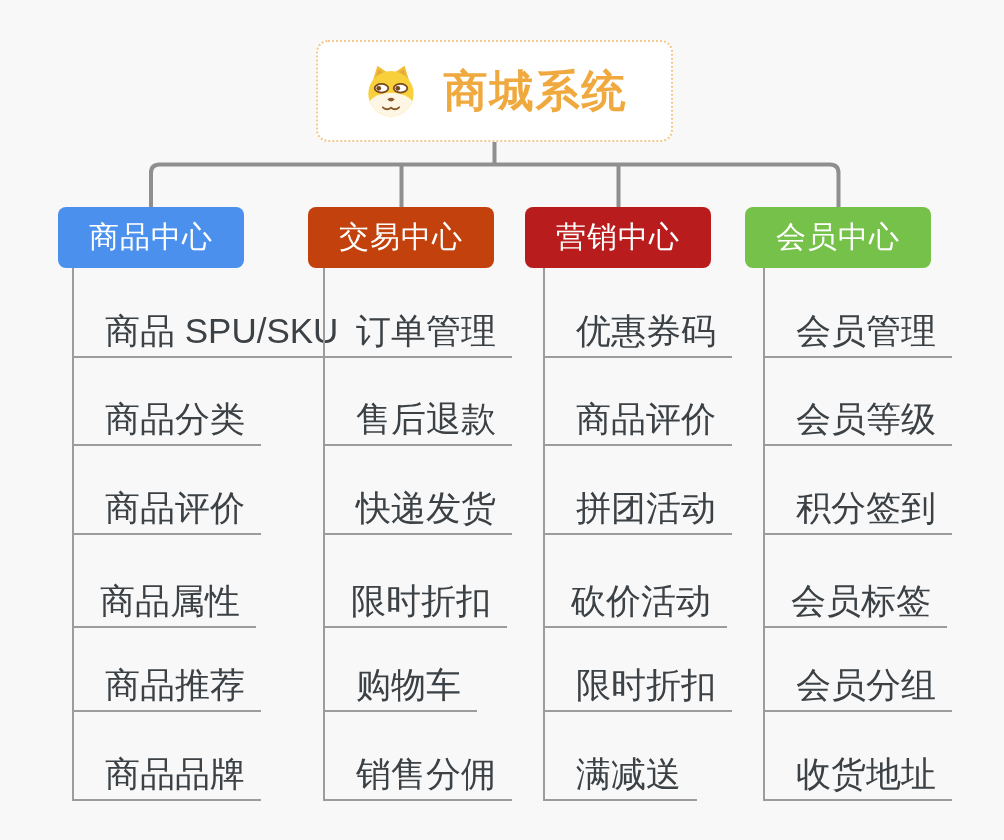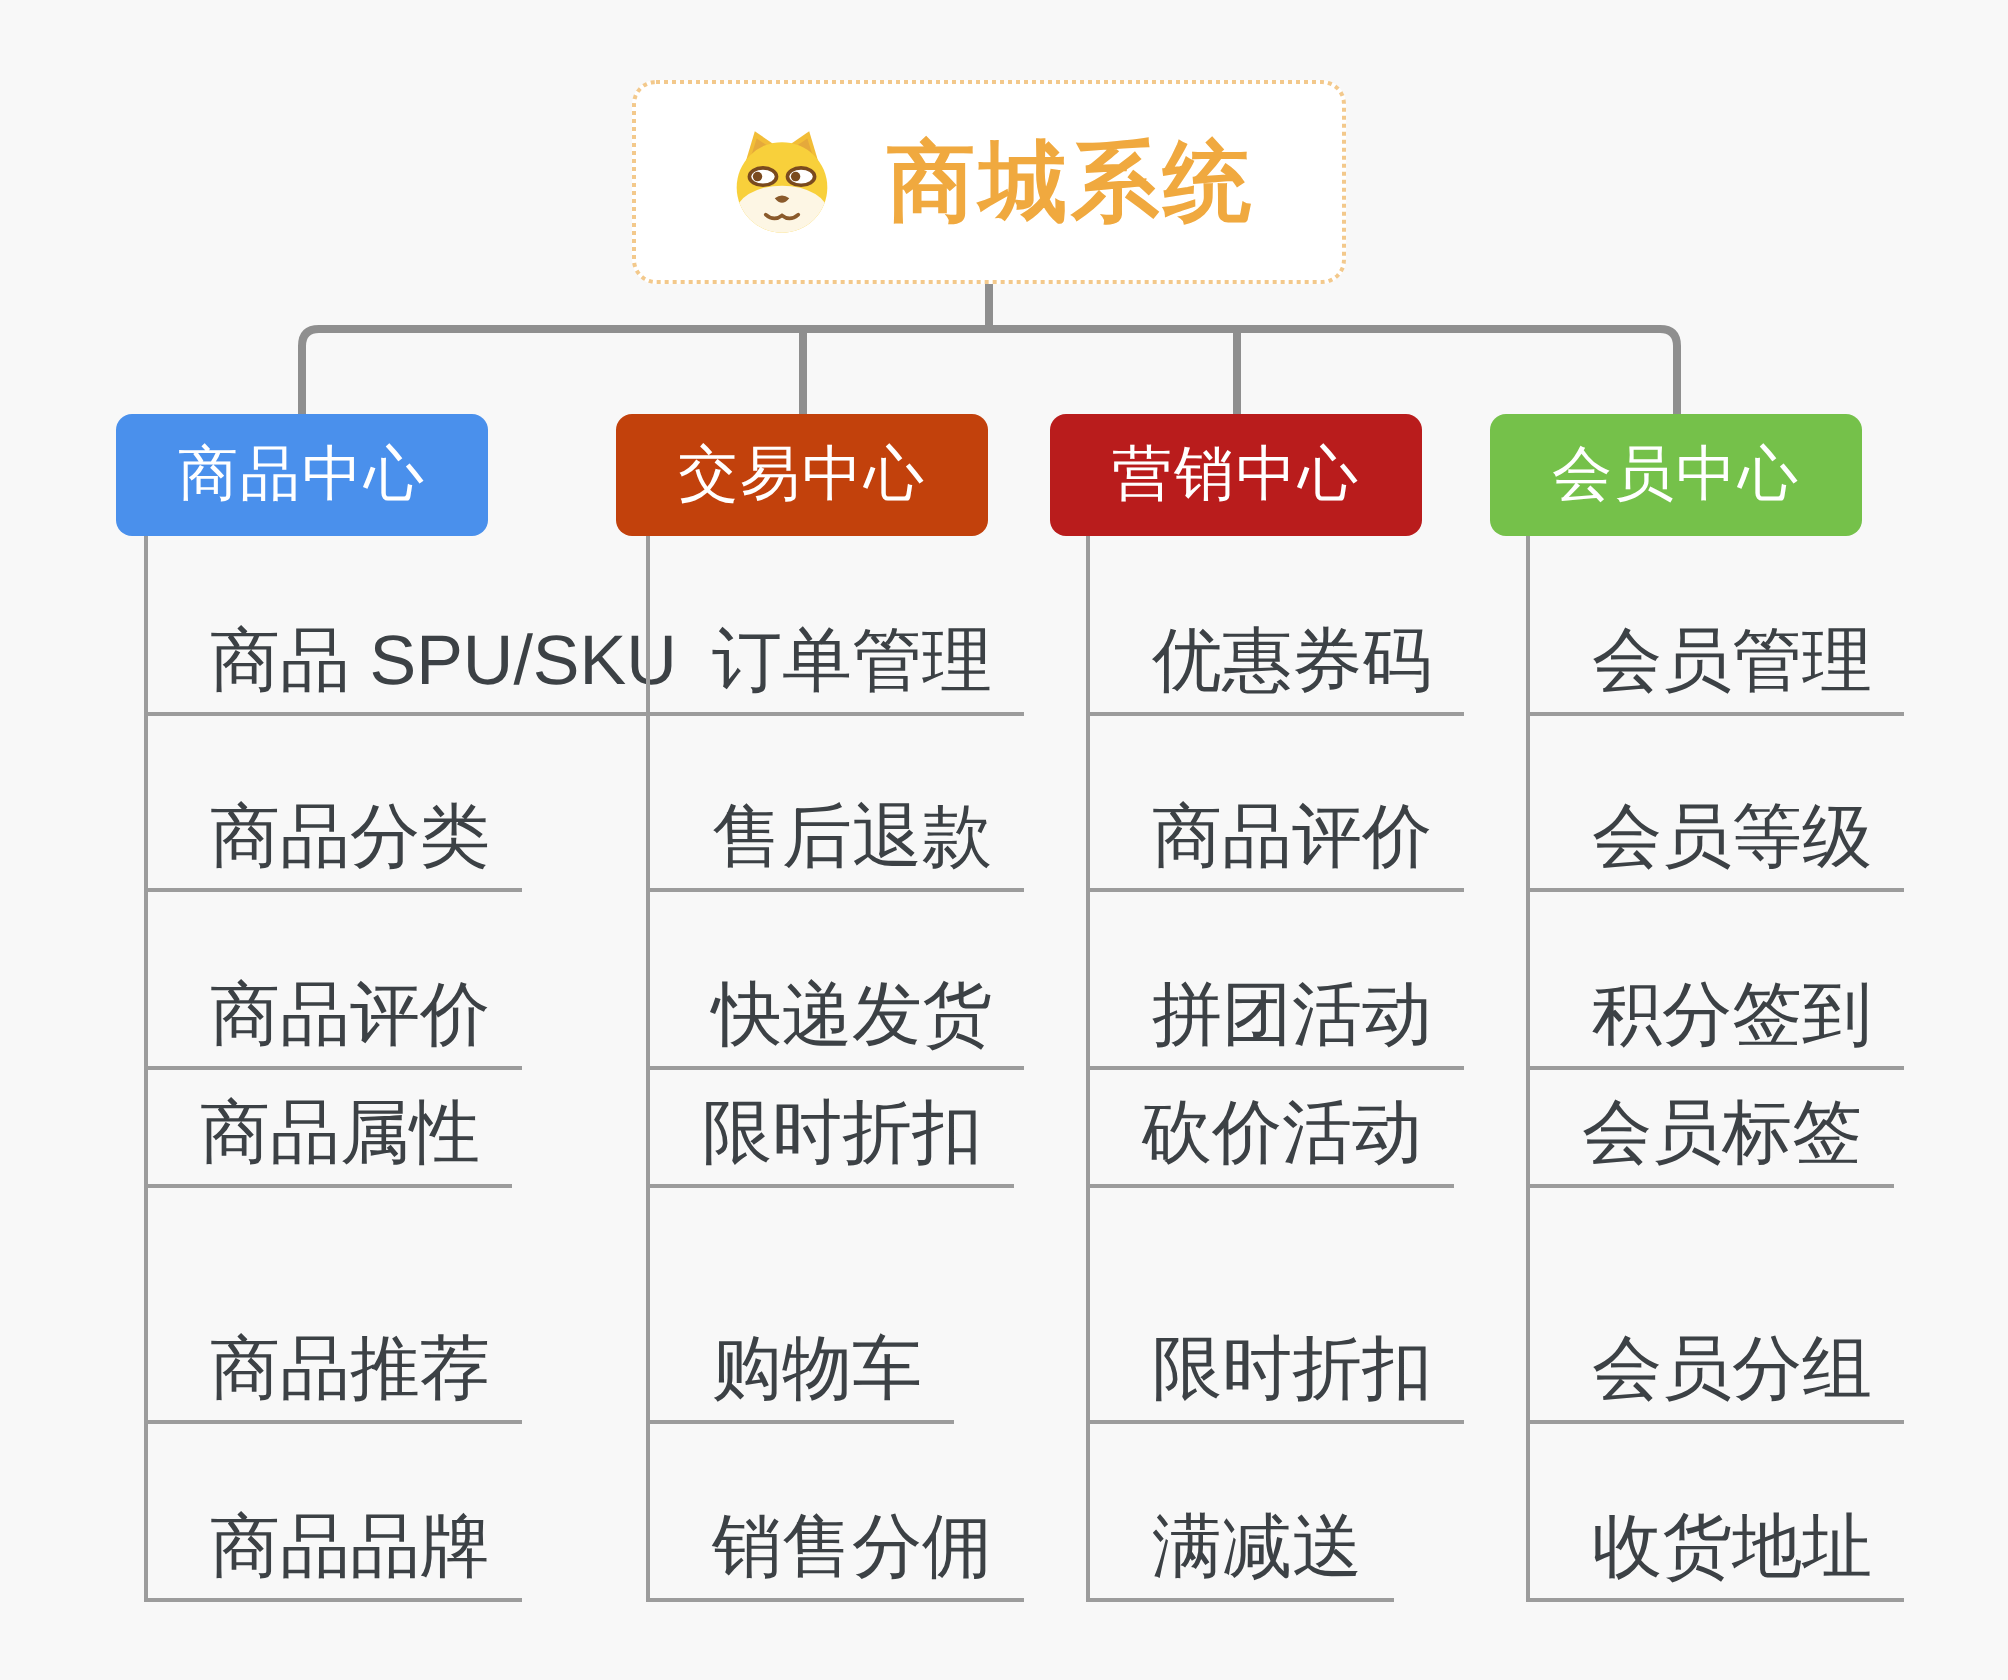--- a/index.html
+++ b/index.html
@@ -56,21 +56,21 @@
   }
   .leaf {
     position: absolute; left: 0;
     display: inline-block; white-space: nowrap;
     padding: 0 16px 6px 33px;
     border-bottom: 2px solid var(--leaf-line, #9C9C9C);
     font-size: 35px; line-height: 38px;
     color: var(--leaf-text, #3C4145);
   }
   .r0 { top: 312px; } .r1 { top: 400px; } .r2 { top: 489px; }
-  .r3 { top: 548px; padding-left: 28px; } .r4 { top: 666px; } .r5 { top: 755px; }
+  .r3 { top: 582px; padding-left: 28px; } .r4 { top: 666px; } .r5 { top: 755px; }
 </style>
 </head>
 <body>
 
 <div class="canvas">
 
   <svg class="connectors" width="1004" height="840">
     <path d="M494.5 142 L494.5 164" fill="none" stroke-width="4" stroke="#8F8F8F"></path>
     <path d="M151 207 L151 173 Q151 164.5 159.5 164.5 L830 164.5 Q838.5 164.5 838.5 173 L838.5 207" fill="none" stroke-width="4" stroke="#8F8F8F"></path>
     <path d="M401.5 164.5 L401.5 207" fill="none" stroke-width="4" stroke="#8F8F8F"></path>

